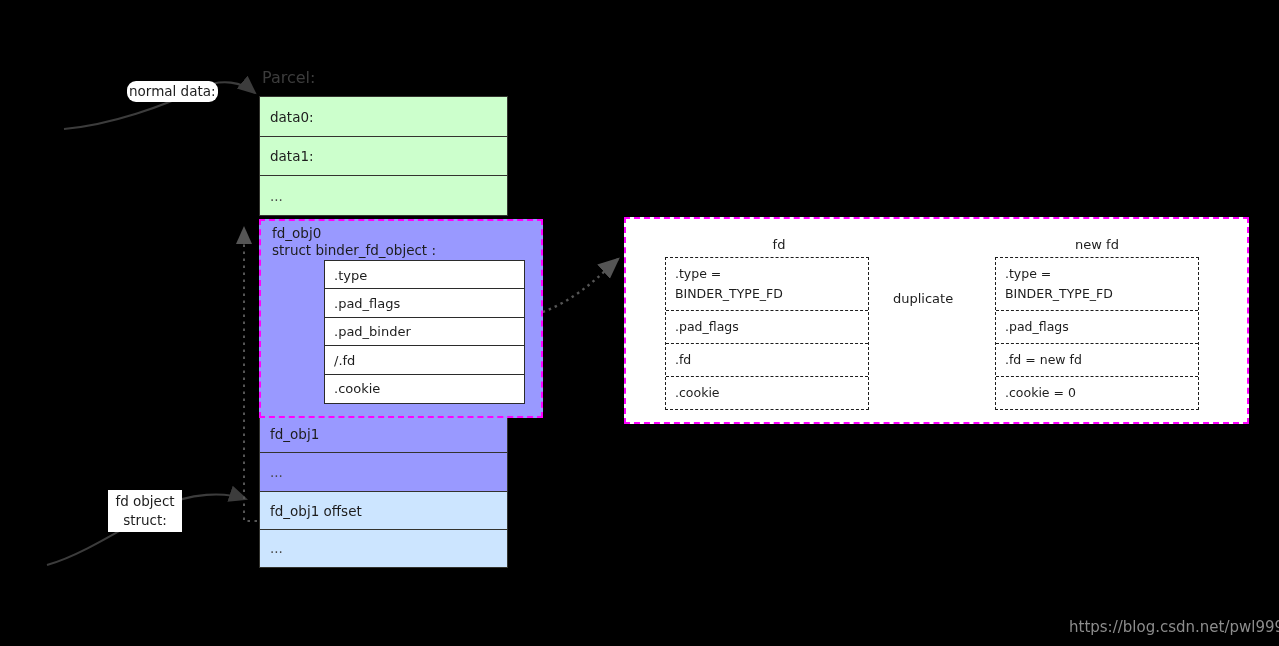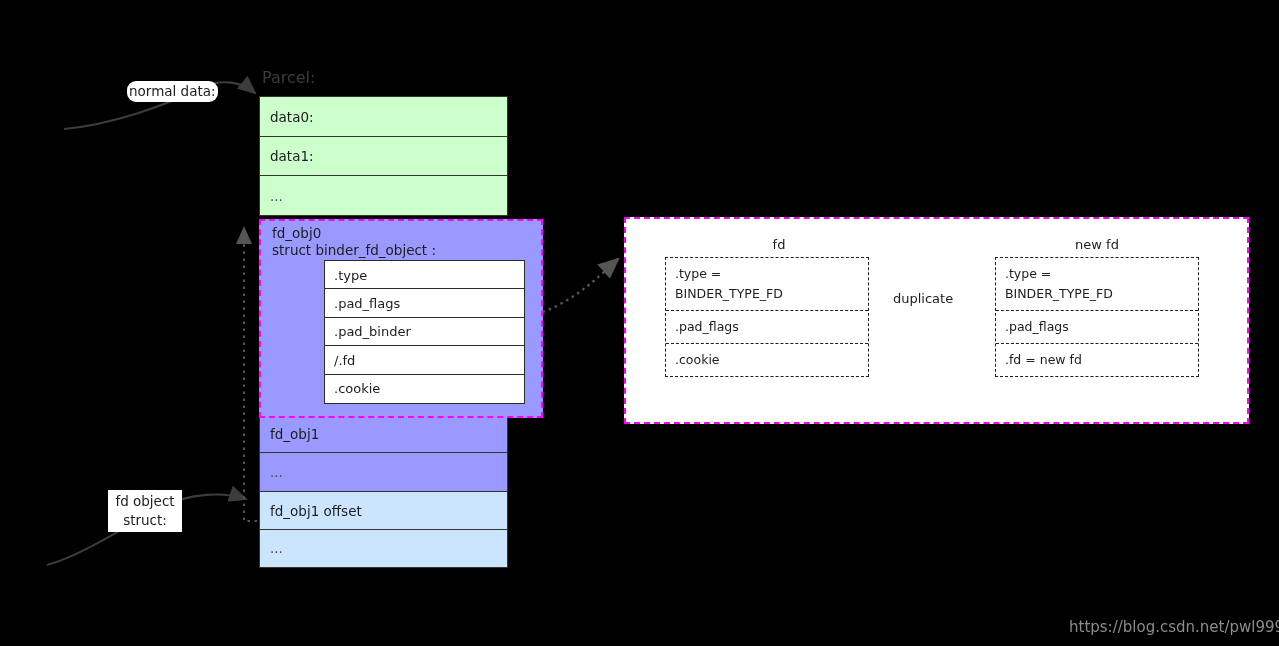--- a/index.html
+++ b/index.html
@@ -283,31 +283,33 @@
     <div>struct:</div>
   </div>
 
   <div id="dup-panel">
     <div class="dup-col" id="dup-col-left">
       <div class="dup-col-title">fd</div>
       <div class="dup-box">
         <div class="dup-field">.type =
 BINDER_TYPE_FD</div>
         <div class="dup-field">.pad_flags</div>
+        <div class="dup-field">.fd</div>
         <div class="dup-field">.cookie</div>
       </div>
     </div>
 
     <div class="dup-col" id="dup-col-right">
       <div class="dup-col-title">new fd</div>
       <div class="dup-box">
         <div class="dup-field">.type =
 BINDER_TYPE_FD</div>
         <div class="dup-field">.pad_flags</div>
         <div class="dup-field">.fd = new fd</div>
+        <div class="dup-field">.cookie = 0</div>
       </div>
     </div>
   </div>
 
   <div id="dup-label">duplicate</div>
 
   <div id="watermark">https://blog.csdn.net/pwl999</div>
 
 </div>
 

